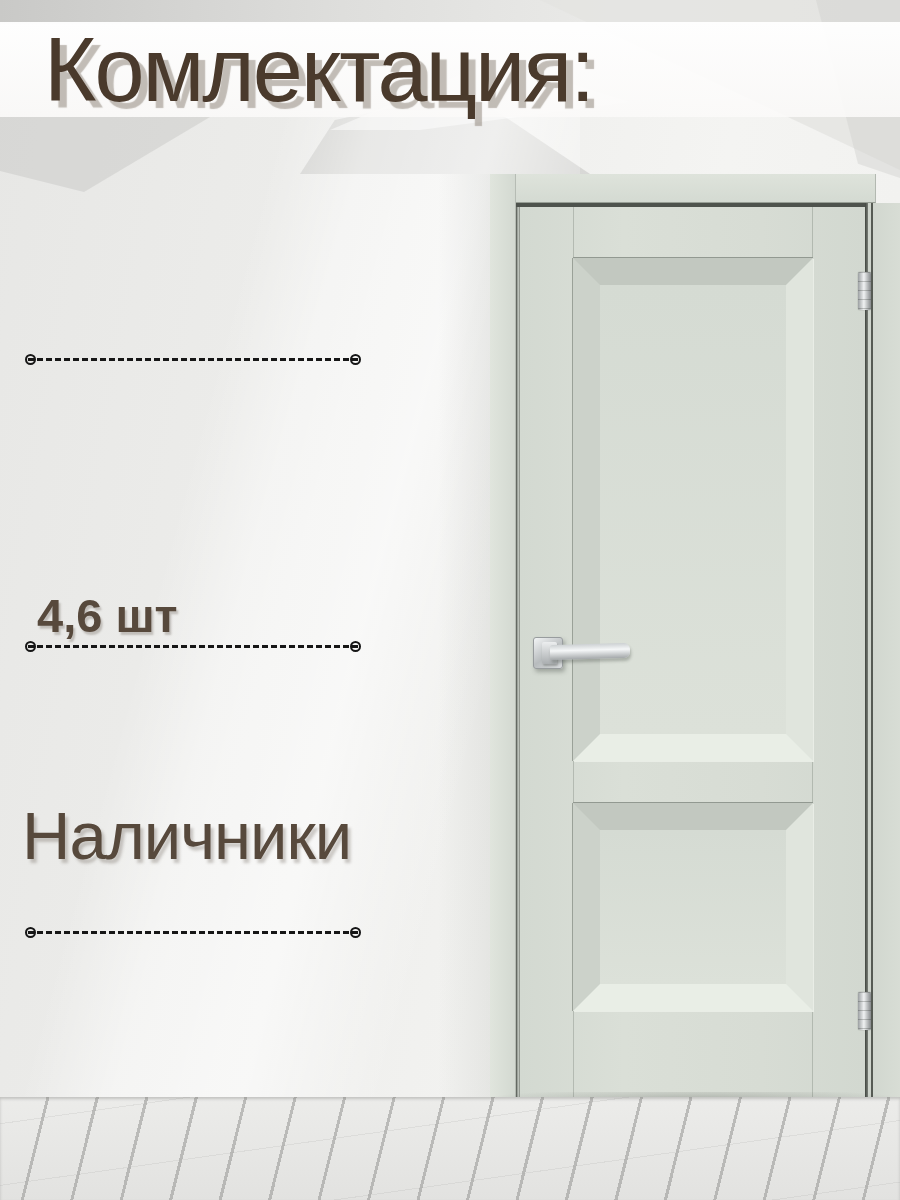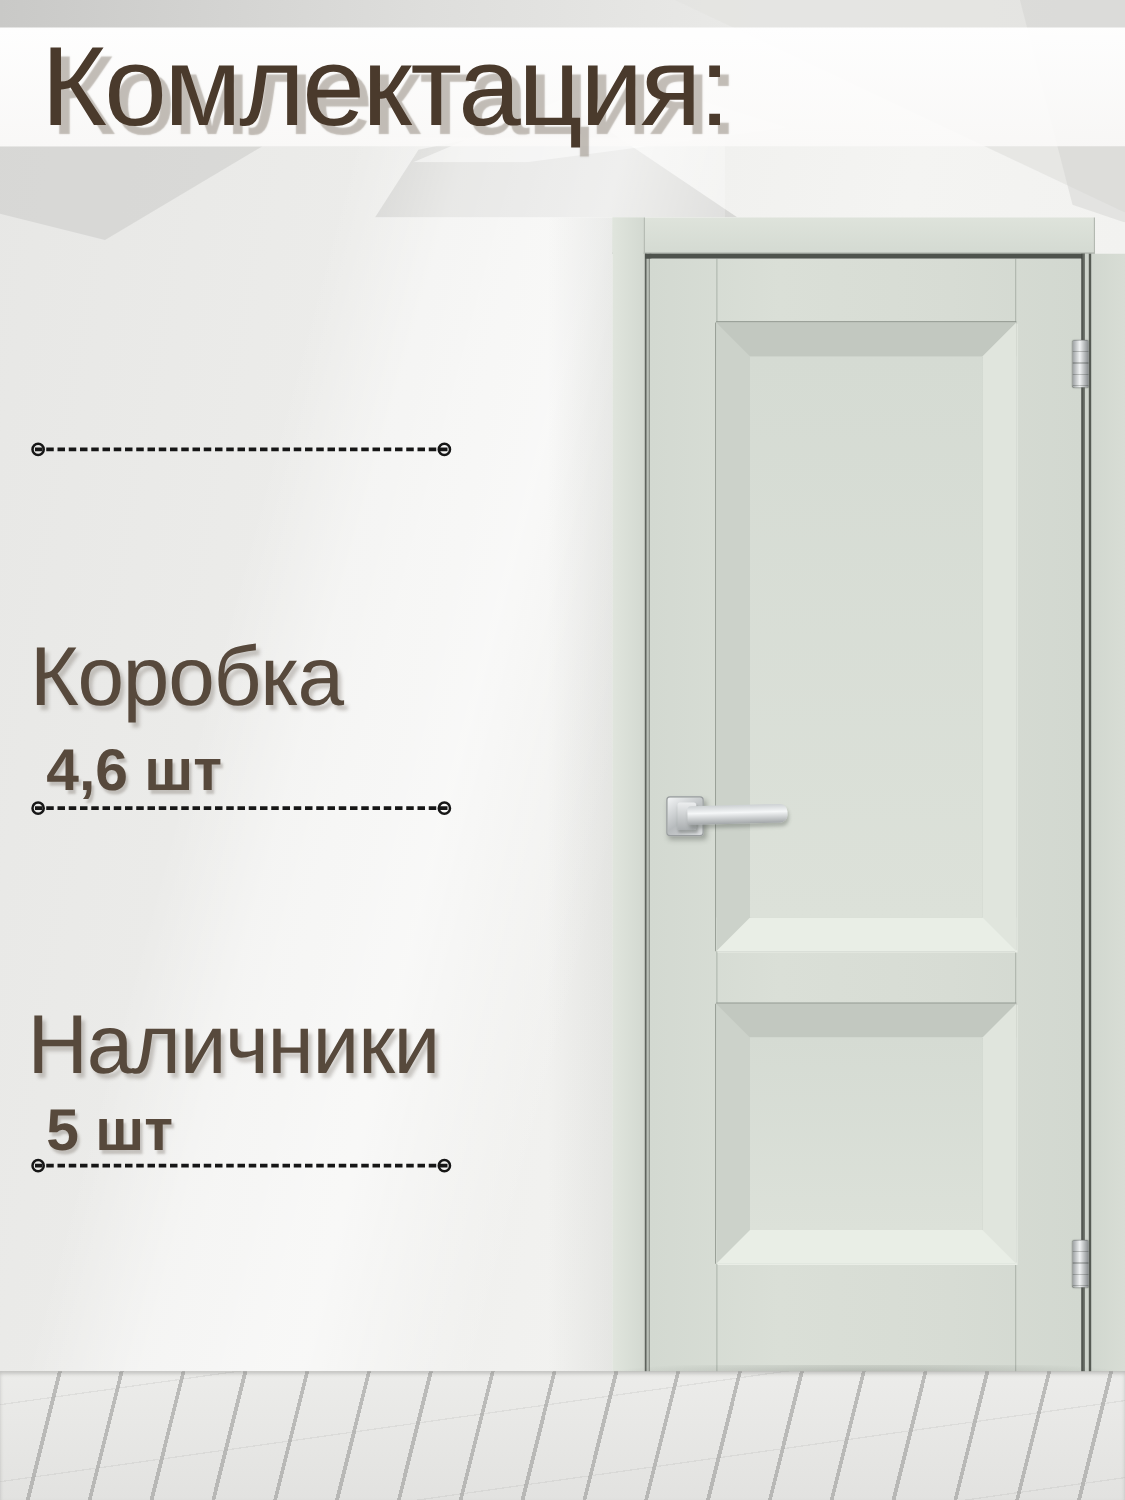--- a/index.html
+++ b/index.html
@@ -34,21 +34,21 @@
     background:linear-gradient(105deg,transparent 38%,rgba(255,255,255,.45) 48%,rgba(255,255,255,.6) 62%,transparent 78%); }
   .wall-shade-door{ left:438px; top:174px; width:52px; height:923px;
     background:linear-gradient(to right,rgba(255,255,255,0),rgba(110,116,108,.10)); }
 
   
   .title-band{
     position:absolute; left:0; top:22px; width:900px; height:95px;
     background:linear-gradient(to bottom,rgba(255,255,255,.96),rgba(251,250,249,.88));
   }
   .page-title{
-    position:absolute; left:33px; top:1px; font-size:90px; font-weight:500;
+    position:absolute; left:44px; top:1px; font-size:90px; font-weight:500;
     letter-spacing:-2px; color:var(--accent_text,#4a3a2c); line-height:95px; white-space:nowrap;
     text-shadow:7px 7px 1px rgba(146,136,126,.55);
   }
 
   
   .item-name{
     position:absolute; font-size:67px; letter-spacing:-1px; line-height:1;
     color:var(--item_text,#57493c); white-space:nowrap;
     text-shadow:3px 4px 3px rgba(96,86,76,.30);
   }
@@ -155,26 +155,24 @@
   <div class="facet facet-center-hi"></div>
   <div class="facet wall-sweep"></div>
   <div class="facet wall-shade-door"></div>
 
   <div class="title-band">
     <h1 class="page-title">Комлектация:</h1>
   </div>
 
   <div class="dash-line pos-line-1"></div>
 
-  <div class="item-name pos-name-2">Коробка</div>
   <div class="item-qty pos-qty-2">4,6 шт</div>
   <div class="dash-line pos-line-2"></div>
 
   <div class="item-name pos-name-3">Наличники</div>
-  <div class="item-qty pos-qty-3">5 шт</div>
   <div class="dash-line pos-line-3"></div>
 
   <div class="door">
     <div class="casing-top"></div>
     <div class="casing-left"></div>
     <div class="casing-right"></div>
     <div class="jamb-left"></div>
     <div class="jamb-head"></div>
     <div class="leaf">
       <div class="stile-seam seam-l"></div>

